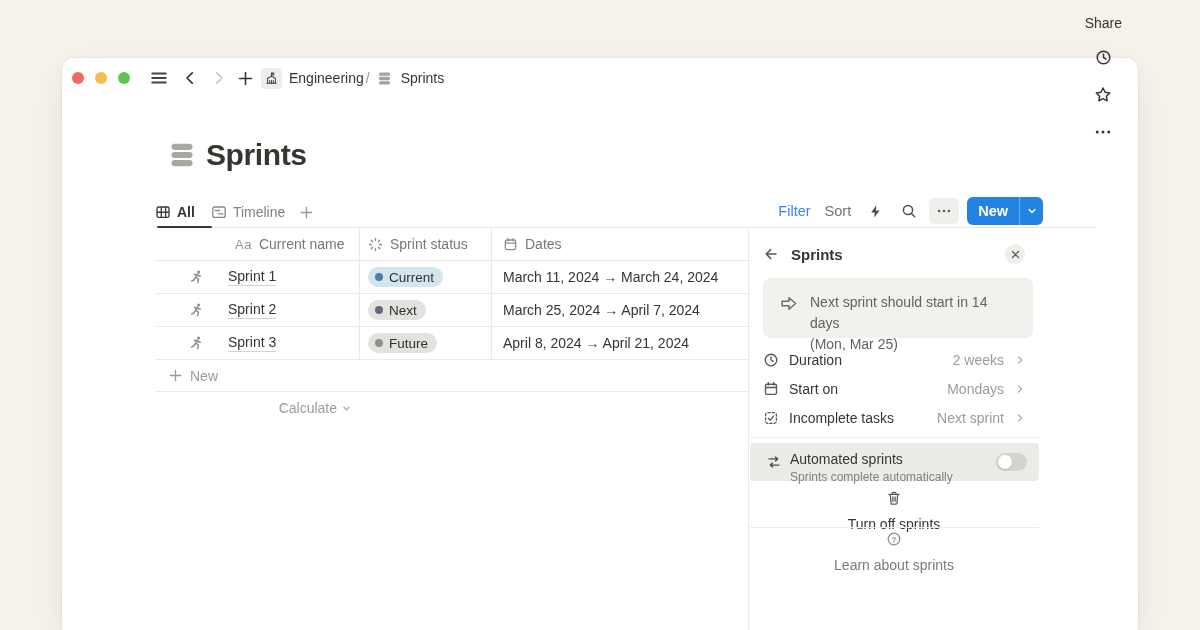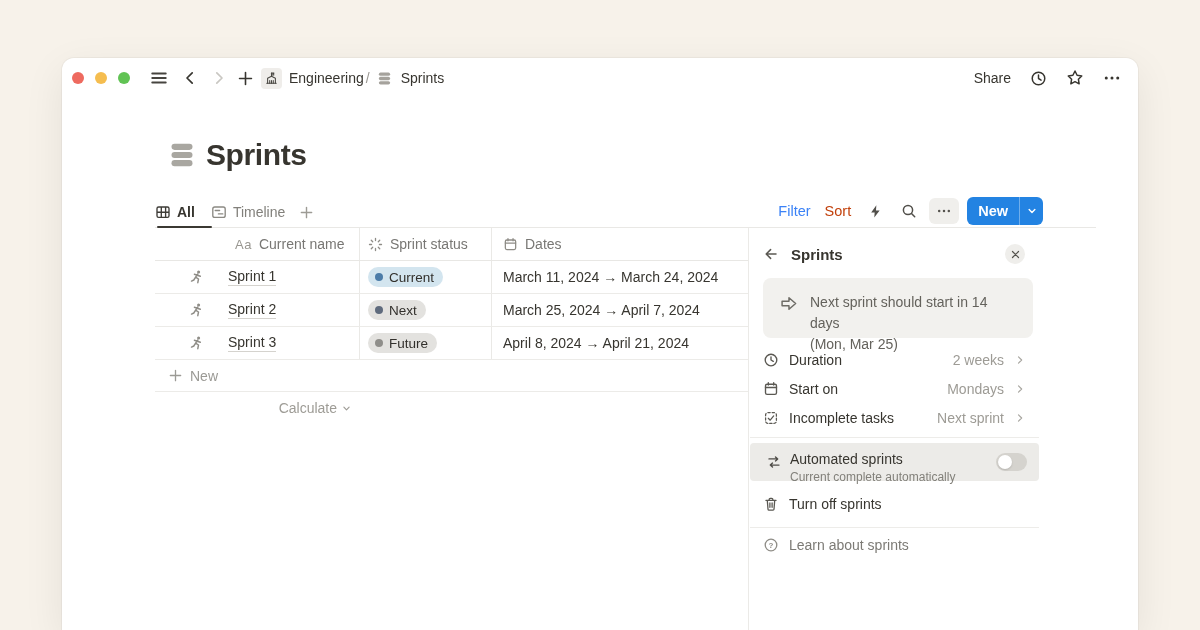--- a/index.html
+++ b/index.html
@@ -11,21 +11,21 @@
   svg{display:block;}
 
   
   .topbar{position:absolute;left:0;top:0;right:0;height:40px;display:flex;align-items:center;padding:0 16px 0 10px;}
   .lights{display:flex;align-items:center;gap:11px;}
   .light{width:12px;height:12px;border-radius:50%;}
   .tb-icon{width:20px;height:20px;display:flex;align-items:center;justify-content:center;}
   .chip{width:21px;height:21px;border-radius:4px;background:#EFEDEA;display:flex;align-items:center;justify-content:center;}
   .crumb{font-size:14px;color:#37352F;white-space:nowrap;}
   .crumb-sep{color:#9B9893;margin:0 2px;}
-  .tb-right{margin-left:auto;display:flex;align-items:center;gap:17px;}
+  .tb-right{margin-left:auto;display:flex;align-items:center;gap:17px;flex-direction:column;}
   .share{font-size:14px;color:#37352F;}
 
   
   .titlerow{position:absolute;left:106px;top:76px;display:flex;align-items:center;gap:10px;height:42px;}
   .pagetitle{font-size:30px;font-weight:700;letter-spacing:-0.4px;color:#37352F;}
 
   
   .tabsline{position:absolute;left:93px;top:169px;width:941px;height:1px;background:#E9E8E5;}
   .tabs{position:absolute;left:93px;top:140px;height:28px;display:flex;align-items:center;gap:16px;}
   .tab{display:flex;align-items:center;gap:6px;font-size:14px;}
@@ -71,21 +71,21 @@
   .setrow{position:absolute;left:0;width:290px;height:29px;display:flex;align-items:center;padding:0 13px 0 14px;gap:10px;}
   .setrow .lbl{font-size:14px;color:#37352F;flex:1;}
   .setrow .val{font-size:14px;color:#9D9B95;}
   .p-div{position:absolute;left:1px;width:289px;height:1px;background:#EDECE9;}
   .autoblock{position:absolute;left:1px;top:215px;width:289px;height:38px;background:#ECEBE8;border-radius:4px;}
   .autoblock .ic{position:absolute;left:16px;top:11px;}
   .autoblock .lbl{position:absolute;left:40px;top:8px;font-size:14px;color:#37352F;}
   .autoblock .sub{position:absolute;left:40px;top:27px;font-size:12px;color:#82807A;}
   .toggle{position:absolute;left:246px;top:10px;width:31px;height:18px;border-radius:9px;background:#D5D3CE;}
   .knob{position:absolute;left:2px;top:2px;width:14px;height:14px;border-radius:50%;background:#fff;box-shadow:0 1px 2px rgba(0,0,0,0.15);}
-  .rowbtn{position:absolute;left:0;width:290px;height:28px;display:flex;align-items:center;padding:0 14px;gap:10px;font-size:14px;}
+  .rowbtn{position:absolute;left:0;width:290px;height:28px;display:flex;align-items:center;padding:0 14px;gap:10px;font-size:14px;flex-direction:column;}
 </style>
 </head>
 <body>
 
 <div class="stage">
   <div class="window">
 
     <div class="topbar">
       <div class="lights">
         <span class="light" style="background:#EE6A5F"></span>
@@ -189,21 +189,21 @@
       </div>
       <span class="tb-icon" style="margin-left:-5px">
         <svg width="15" height="15" viewBox="0 0 16 16" fill="none" stroke="#9D9B95" stroke-width="1.5" stroke-linecap="round">
             <path d="M8 2.5v11M2.5 8h11"></path>
           </svg>
       </span>
     </div>
 
     <div class="viewtools">
       <span class="tool-label" style="color:#3b82f6">Filter</span>
-      <span class="tool-label" style="color:#c2410c">Sort</span>
+      <span class="tool-label" style="color:#737373">Sort</span>
       <span class="tb-icon">
         <svg width="15" height="15" viewBox="0 0 16 16" fill="#514F4A">
             <polygon points="8.9 1.4, 3.4 9, 7.1 9, 6.7 14.5, 12.4 6.8, 8.5 6.8"></polygon>
           </svg>
       </span>
       <span class="tb-icon">
         <svg width="16" height="16" viewBox="0 0 16 16" fill="none" stroke="#514F4A" stroke-width="1.5" stroke-linecap="round">
             <circle cx="7" cy="7" r="4.6"></circle>
             <path d="M10.5 10.5l3.2 3.2"></path>
           </svg>
@@ -399,21 +399,21 @@
       <div class="p-div" style="top:209px"></div>
 
       <div class="autoblock">
         <span class="ic">
           <svg width="16" height="16" viewBox="0 0 16 16" fill="none" stroke="#4F4D48" stroke-width="1.4" stroke-linecap="round" stroke-linejoin="round">
               <path d="M3 4.9h8.3M9.5 2.9l2.2 2-2.2 2"></path>
               <path d="M13 11.1H4.7M6.5 9.1l-2.2 2 2.2 2"></path>
             </svg>
         </span>
         <span class="lbl">Automated sprints</span>
-        <span class="sub">Current complete automatically</span>
+        <span class="sub">Sprints complete automatically</span>
         <span class="toggle">
             <span class="knob"></span>
           </span>
       </div>
 
       <div class="rowbtn" style="top:262px;color:#37352F">
         <span>
           <svg width="16" height="16" viewBox="0 0 16 16" fill="none" stroke="#5A5852" stroke-width="1.3" stroke-linecap="round" stroke-linejoin="round">
               <path d="M3 4.4h10M6.2 4.4V3.3a1 1 0 0 1 1-1h1.6a1 1 0 0 1 1 1v1.1M4.3 4.4l.7 8.8a1 1 0 0 0 1 .9h4a1 1 0 0 0 1-.9l.7-8.8M6.9 6.9v4.4M9.1 6.9v4.4"></path>
             </svg>

